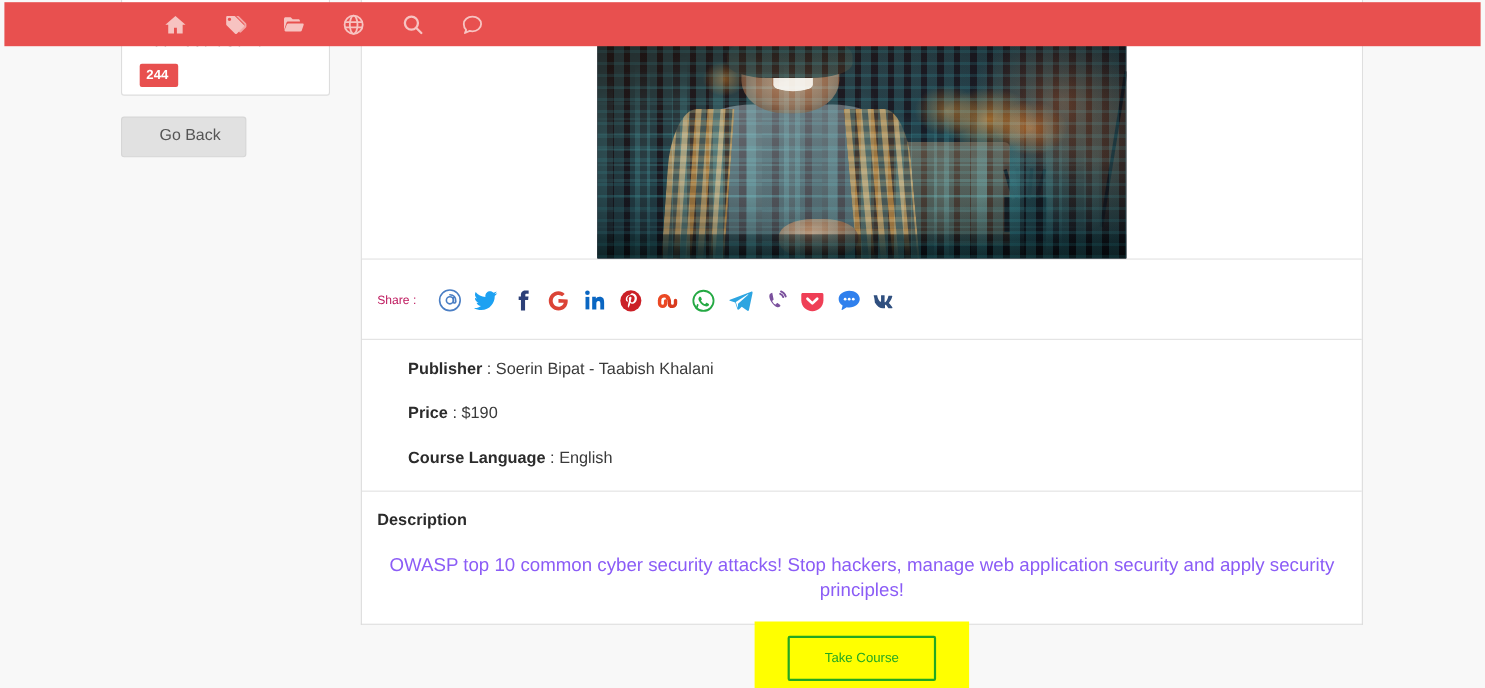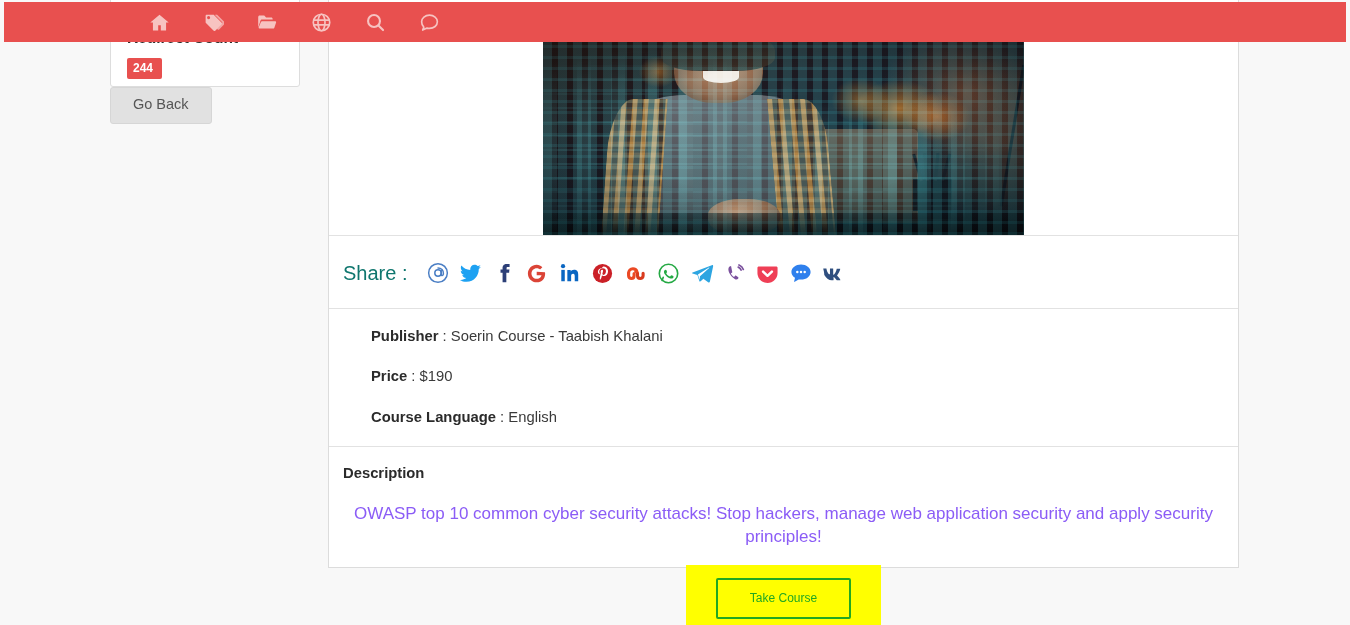--- a/index.html
+++ b/index.html
@@ -64,26 +64,27 @@
     background: #e8504f;
     color: #ffffff;
     font-size: 12px;
     font-weight: bold;
     padding: 4px 9px 5px 6px;
     border-radius: 2px;
     line-height: 1;
   }
   #go-back-btn {
     display: inline-block;
+    margin-top: 19px;
     background: #e1e1e1;
     border: 1px solid #d6d6d6;
     border-radius: 3px;
     color: #555555;
     font-size: 14.5px;
-    padding: 9px 22px 10px 22px;
+    padding: 9px 22px 10px 34px;
     cursor: pointer;
     line-height: 1.1;
   }
 
   
   #content-panel {
     position: absolute;
     top: -60px; left: 328px;
     width: 911px;
     background: #ffffff;
@@ -216,22 +217,22 @@
     background: radial-gradient(ellipse 80% 80% at 50% 50%, transparent 40%, rgba(0,0,0,.45) 100%);
   }
 
   
   #share-section {
     padding: 22px 14px 20px 14px;
     display: flex;
     align-items: center;
   }
   #share-label {
-    font-size: 20px;
-    color: #0f766e;
+    font-size: 11px;
+    color: #be185d;
     margin-left: 0;
     margin-right: 14px;
     white-space: nowrap;
   }
   .share-icon {
     width: 33px; height: 30px;
     display: flex; align-items: center; justify-content: center;
     cursor: pointer;
   }
   .share-icon svg { display: block; }
@@ -403,21 +404,21 @@
 
       <span class="share-icon">
         <svg width="25" height="25" viewBox="0 0 24 24" fill="#2f4f7f">
           <path d="M2.2 7.2h3c.25 1.9 1.05 3.9 2.2 5.2.3.35.55.4.72.4.35 0 .48-.2.48-.78V7.6c0-.25.1-.4.35-.4h2.4c.22 0 .35.15.35.38v5.2c0 .3.15.45.3.45.2 0 .4-.15.72-.48 1.05-1.15 1.85-2.9 2.25-4.8.07-.3.22-.4.5-.4h2.6c.3 0 .42.16.35.45-.4 1.9-1.6 4.2-2.85 5.6-.2.22-.25.35 0 .6 1.15 1.15 2.45 2.6 2.95 3.7.18.4 0 .6-.35.6h-2.6c-.35 0-.55-.15-.8-.5-.6-.8-1.4-1.9-2.15-2.5-.35-.28-.55-.18-.55.32v2.1c0 .35-.15.58-.6.58h-1.3c-2.4 0-5.05-1.7-7-5.1C3.1 10.6 2.4 8.7 2.2 7.6z"></path>
         </svg>
       </span>
     </div>
 
     <div class="panel-section" id="meta-section">
       <p class="meta-row">
-        <b>Publisher</b><span> : </span><span>Soerin Course - Taabish Khalani</span>
+        <b>Publisher</b><span> : </span><span>Soerin Bipat - Taabish Khalani</span>
       </p>
       <p class="meta-row">
         <b>Price</b><span> : </span><span>$190</span>
       </p>
       <p class="meta-row">
         <b>Course Language</b><span> : </span><span>English</span>
       </p>
     </div>
 
     <div class="panel-section" id="desc-section">

